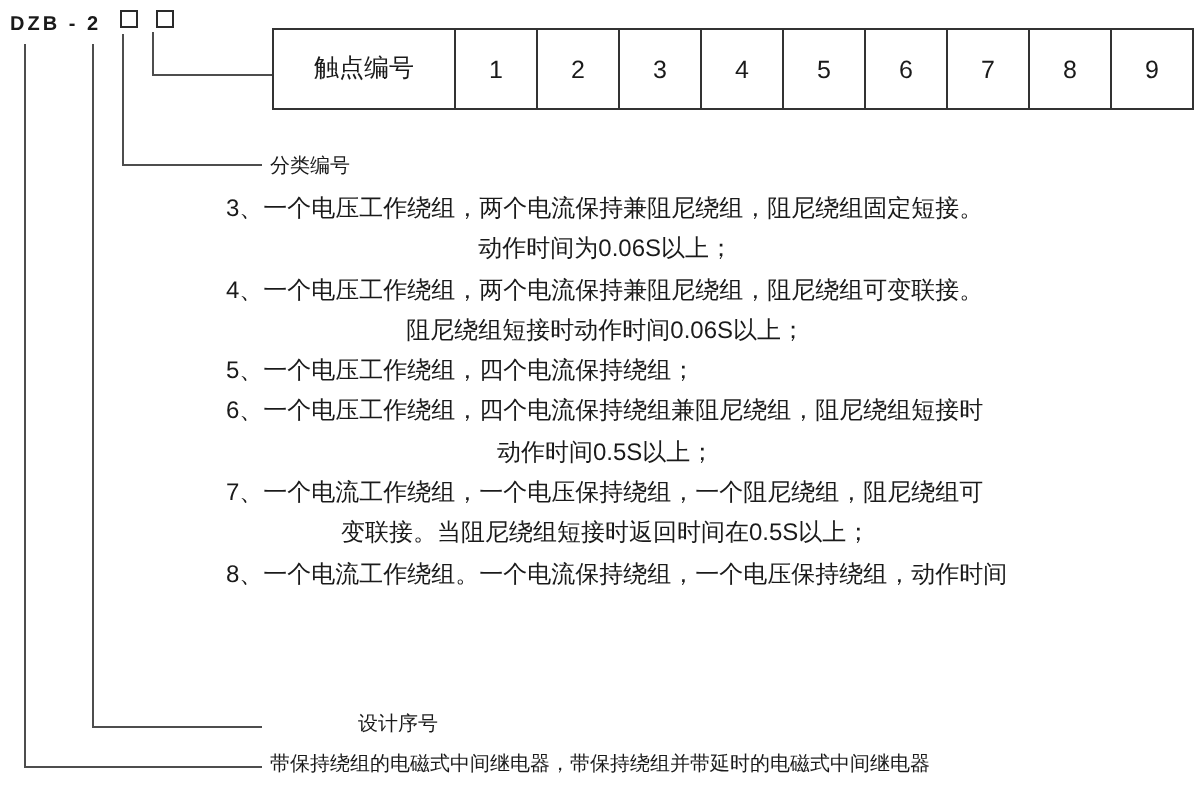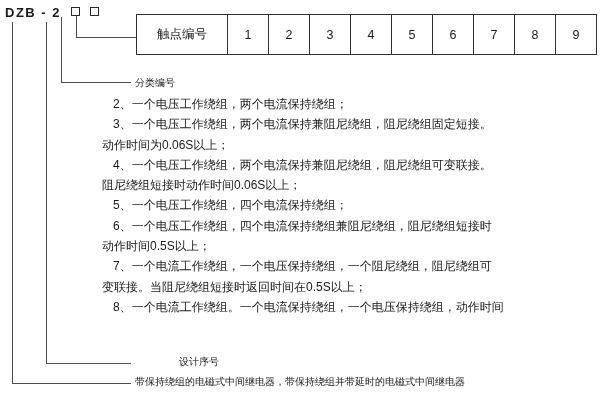--- a/index.html
+++ b/index.html
@@ -13,21 +13,21 @@
   body{font-family:"Liberation Sans","DejaVu Sans",sans-serif;color:var(--text);}
   .page{
     position:relative;
     width:600px;height:400px;
     background:var(--bg);
     overflow:hidden;
   }
   
   .model{
     position:absolute;left:5px;top:5px;
-    font-size:13px;font-weight:600;letter-spacing:1.5px;
+    font-size:10px;font-weight:600;letter-spacing:1.5px;
     white-space:nowrap;
     text-align:center;
   }
   .ph-box{
     display:inline-block;width:9px;height:9px;
     border:1.5px solid #2a2a2a;background:#fff;
     margin-left:5px;vertical-align:1px;
   }
   
   .callout{
@@ -60,21 +60,21 @@
   .lbl-class{left:135px;top:76px;}
   .lbl-serial{left:135px;top:355px;margin-left:44px;}
   .lbl-desc{left:135px;top:375px;}
   
   .class-list{
     position:absolute;left:0;top:94px;
     font-size:12px;line-height:20.3px;
     white-space:nowrap;
   }
   .class-list .ln{padding-left:113px;}
-  .class-list .ln.cont{padding-left:102px;}
+  .class-list .ln.cont{padding-left:102px;text-align:center;}
 </style>
 </head>
 <body>
 
 <div class="page">
 
   <div class="model">
     <span>DZB - 2</span>
     <span class="ph-box"></span>
     <span class="ph-box"></span>
@@ -100,21 +100,20 @@
       <td class="val">9</td>
     </tr>
   </tbody>
     </table>
 
   <div class="lbl lbl-class">分类编号</div>
   <div class="lbl lbl-serial">设计序号</div>
   <div class="lbl lbl-desc">带保持绕组的电磁式中间继电器，带保持绕组并带延时的电磁式中间继电器</div>
 
   <div class="class-list">
-    <div class="ln">2、一个电压工作绕组，两个电流保持绕组；</div>
     <div class="ln">3、一个电压工作绕组，两个电流保持兼阻尼绕组，阻尼绕组固定短接。</div>
     <div class="ln cont">动作时间为0.06S以上；</div>
     <div class="ln">4、一个电压工作绕组，两个电流保持兼阻尼绕组，阻尼绕组可变联接。</div>
     <div class="ln cont">阻尼绕组短接时动作时间0.06S以上；</div>
     <div class="ln">5、一个电压工作绕组，四个电流保持绕组；</div>
     <div class="ln">6、一个电压工作绕组，四个电流保持绕组兼阻尼绕组，阻尼绕组短接时</div>
     <div class="ln cont">动作时间0.5S以上；</div>
     <div class="ln">7、一个电流工作绕组，一个电压保持绕组，一个阻尼绕组，阻尼绕组可</div>
     <div class="ln cont">变联接。当阻尼绕组短接时返回时间在0.5S以上；</div>
     <div class="ln">8、一个电流工作绕组。一个电流保持绕组，一个电压保持绕组，动作时间</div>

